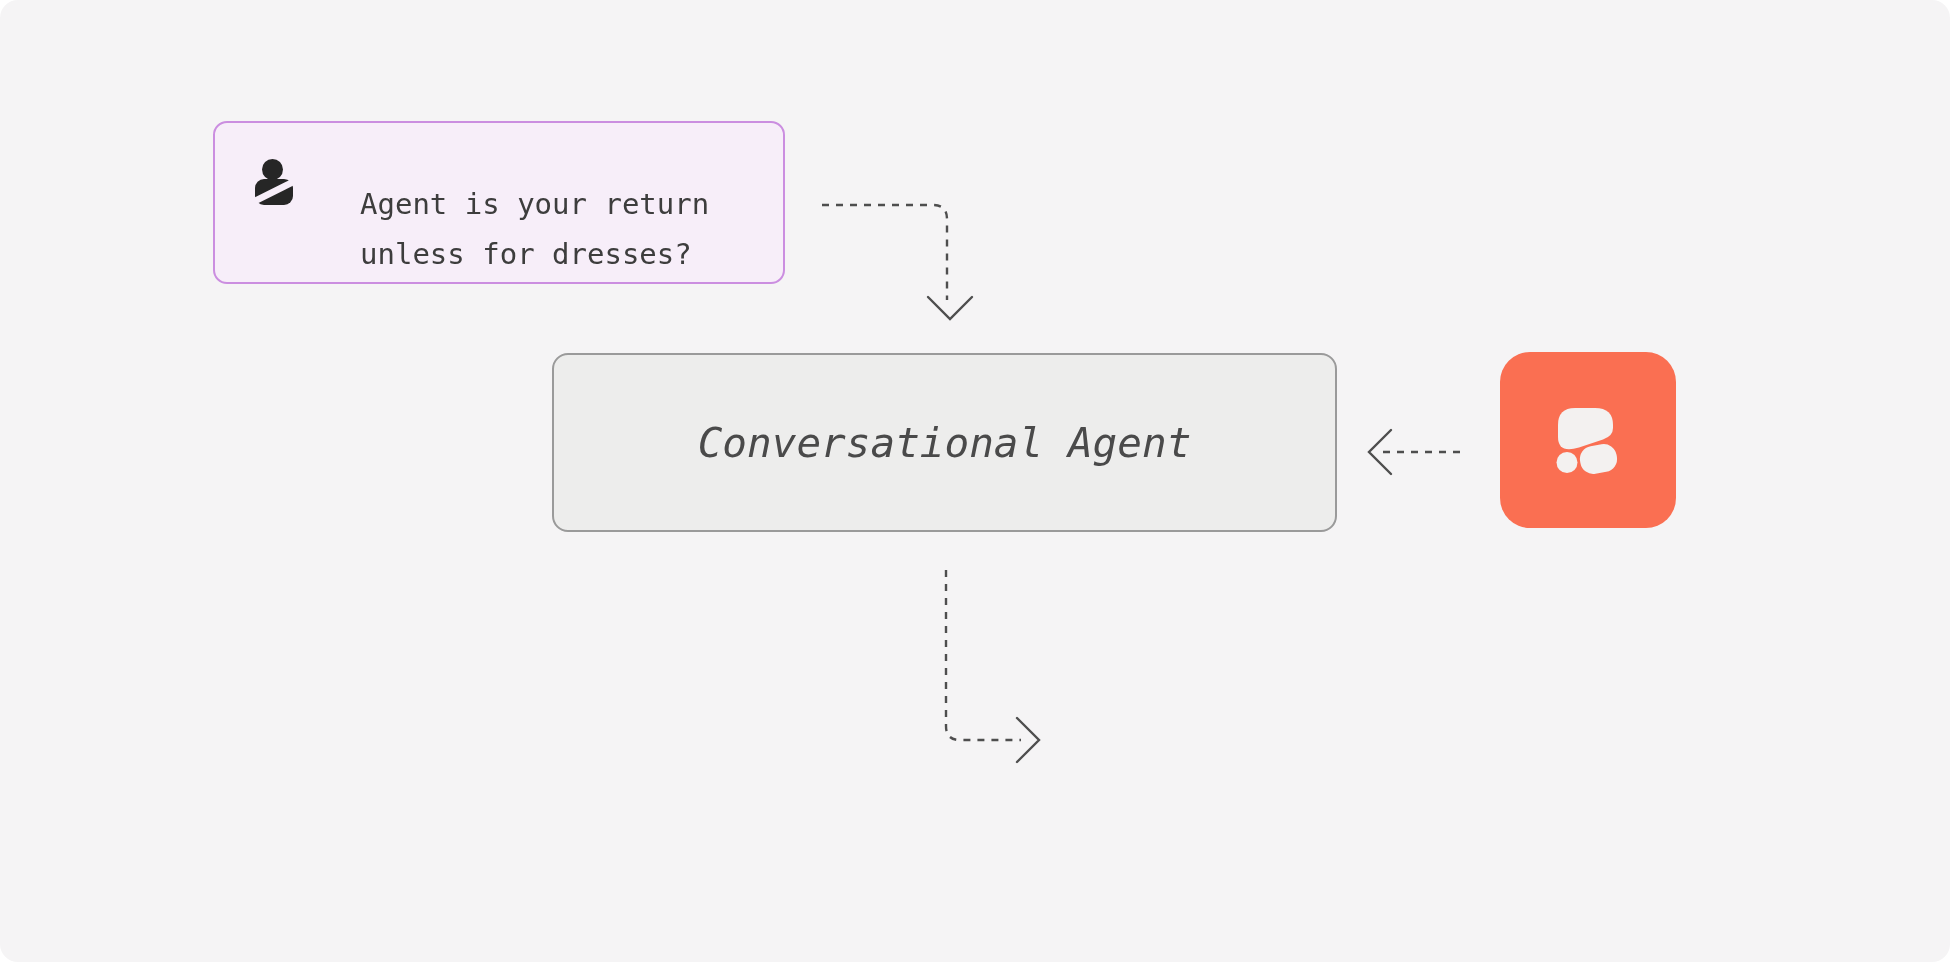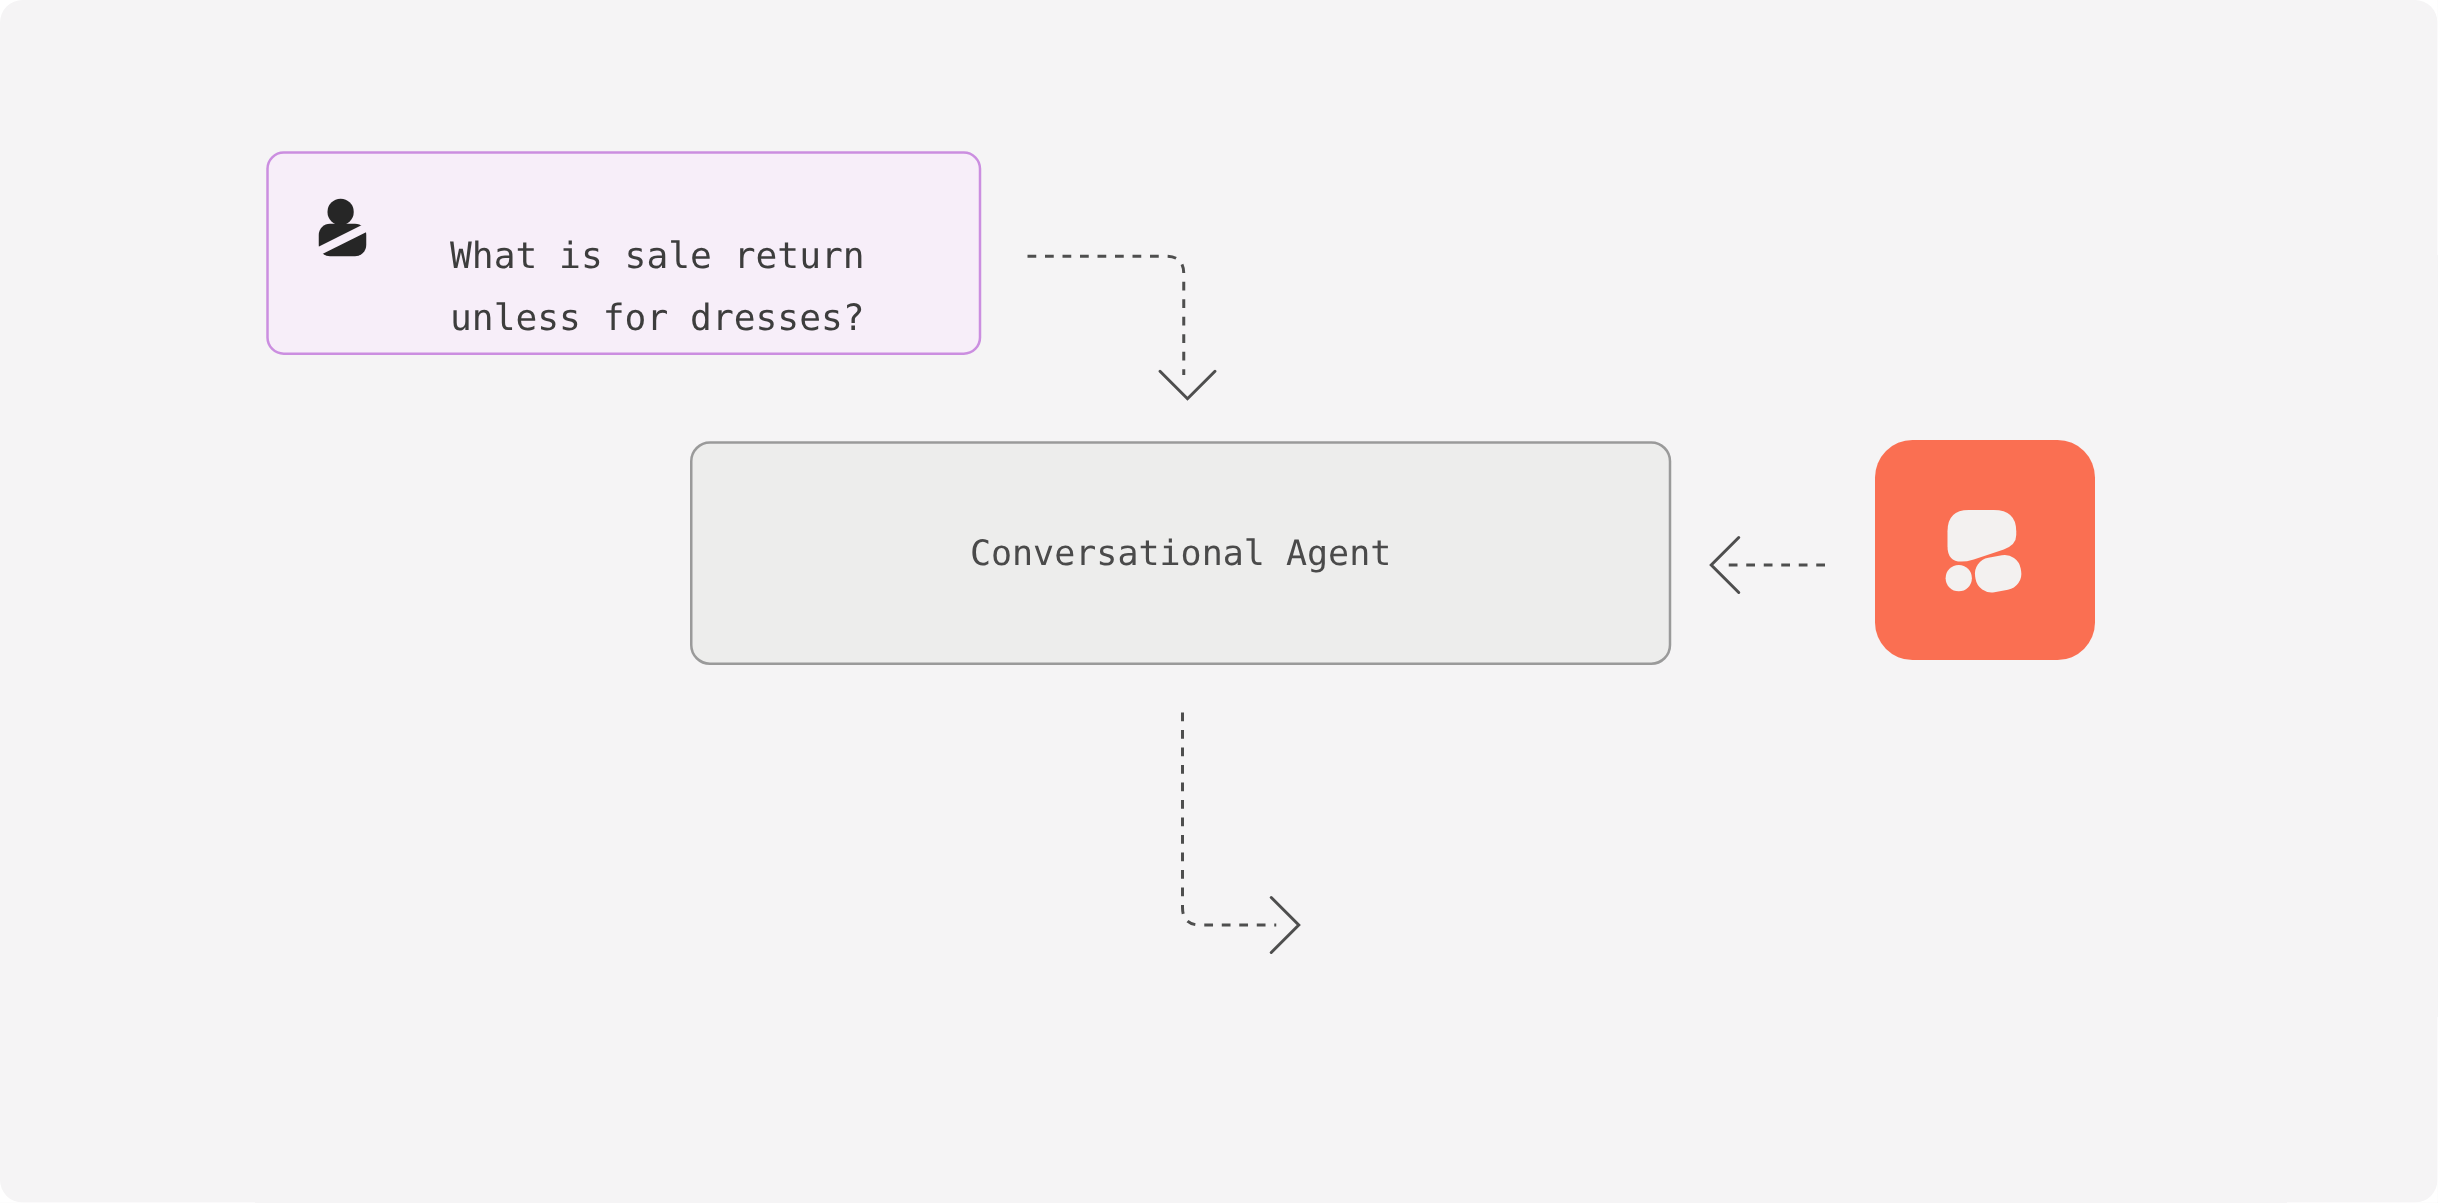--- a/index.html
+++ b/index.html
@@ -50,23 +50,24 @@
     position: absolute;
     left: 552px; top: 353px; width: 785px; height: 179px;
     background: #ededec;
     border: 2px solid #9a9a9a;
     border-radius: 16px;
     display: flex;
     align-items: center;
     justify-content: center;
   }
   .agent-label {
-    font-size: 28px;
+    font-size: 41px;
     color: #4a4a4a;
     white-space: nowrap;
+    font-style: italic;
   }
   .brand-logo {
     position: absolute;
     left: 1500px; top: 352px; width: 176px; height: 176px;
     background: #fa6f52;
     border-radius: 30px;
   }
   .connectors {
     position: absolute; left: 0; top: 0;
     width: 1950px; height: 962px;
@@ -100,21 +101,21 @@
 
   <div class="card user-card">
     <span class="icon-slot">
       <svg width="48" height="52" viewBox="0 0 48 52">
         <circle cx="19.5" cy="14.5" r="10.5" fill="#262626"></circle>
         <rect x="2" y="24" width="38" height="26" rx="9" fill="#262626"></rect>
         <line x1="-4" y1="49" x2="46" y2="24" stroke="#f7eef9" stroke-width="6.5"></line>
       </svg>
     </span>
     <div class="msg">
-      <span>What is sale return</span>
+      <span>Agent is your return</span>
       <span>unless for dresses?</span>
     </div>
   </div>
 
   <div class="agent-card">
     <span class="agent-label">Conversational Agent</span>
   </div>
 
   <div class="brand-logo">
     <svg width="176" height="176" viewBox="0 0 176 176">

